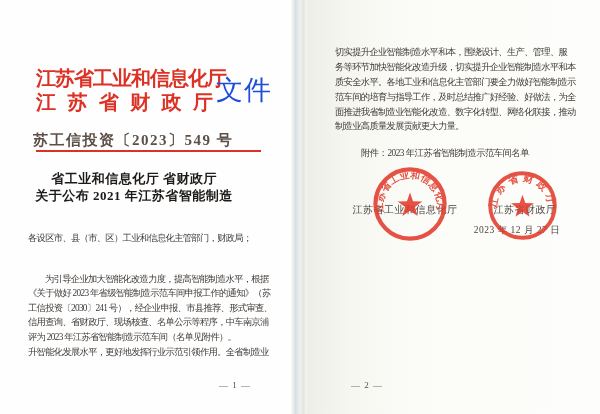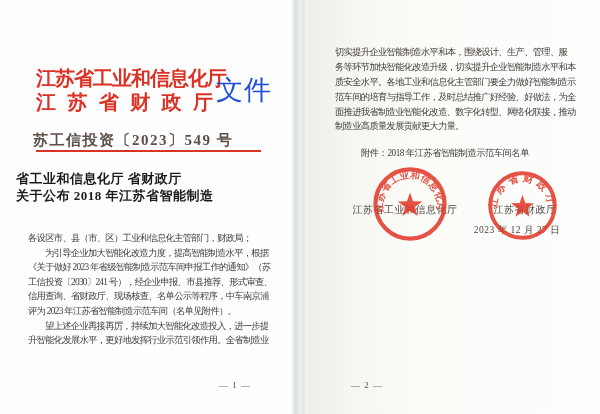--- a/index.html
+++ b/index.html
@@ -8,26 +8,26 @@
   
   .page-left{position:absolute;left:0;top:0;width:292px;height:414px;background:#fefefe;}
   .letterhead{position:absolute;left:36px;top:66px;display:flex;align-items:center;}
   .lh-lines{width:176px;}
   .lh-line{display:block;width:100%;font-weight:bold;color:#dc3226;font-size:20px;
            line-height:24px;text-align:justify;text-align-last:justify;white-space:nowrap;letter-spacing:-1px;}
   .lh-suffix{font-weight:normal;color:#1d4ed8;font-size:27px;margin-left:4px;letter-spacing:1px;}
   .doc-number{position:absolute;left:0;right:26px;top:131px;text-align:center;
               font-size:15px;color:#5c4f47;letter-spacing:1.5px;font-weight:bold;}
   .red-rule{position:absolute;left:36px;right:31px;top:150px;height:2px;background:#d93326;}
-  .doc-title{position:absolute;left:0;right:40px;top:170px;
+  .doc-title{position:absolute;left:0;right:40px;top:170px;text-align:center;
              font-weight:bold;color:#1d1a18;font-size:13px;line-height:17px;letter-spacing:0.5px;margin-left:16px;}
   .body-block{position:absolute;left:28px;top:231px;width:240px;
               font-size:9.3px;color:#3e3935;letter-spacing:-0.7px;}
   .body-line{height:14.6px;line-height:14.6px;white-space:nowrap;}
-  .indent{padding-left:17px;}
+  .indent{padding-left:17px;margin-top:26px;}
   .pagenum-left{position:absolute;left:205px;top:380px;width:60px;text-align:center;
                 font-size:9px;color:#56524e;letter-spacing:1px;}
   
   .spine{position:absolute;left:291px;top:0;width:16px;height:414px;
          background:linear-gradient(90deg,#fbfbfa 0%,#d8dee1 28%,#eef0ee 55%,#e2e6e3 78%,#f6f6f2 100%);}
   
   .page-right{position:absolute;left:307px;top:0;width:293px;height:414px;
               background:linear-gradient(90deg,#edeee8 0px,#f7f7f2 45px,#fcfcf9 130px,#fdfdfb 100%);}
   .body-block2{position:absolute;left:28px;top:45px;width:250px;
                font-size:9.3px;color:#3e3935;letter-spacing:-0.7px;}
@@ -60,51 +60,50 @@
       </div>
       <span class="lh-suffix">文件</span>
     </div>
 
     <div class="doc-number">苏工信投资〔2023〕549 号</div>
 
     <div class="red-rule"></div>
 
     <div class="doc-title">
       <div>省工业和信息化厅  省财政厅</div>
-      <div>关于公布 2018 年江苏省智能制造</div>
+      <div>关于公布 2021 年江苏省智能制造</div>
     </div>
 
     <div class="body-block">
       <div class="body-line">各设区市、县（市、区）工业和信息化主管部门，财政局；</div>
       <div class="body-line indent">为引导企业加大智能化改造力度，提高智能制造水平，根据</div>
       <div class="body-line">《关于做好 2023 年省级智能制造示范车间申报工作的通知》（苏</div>
       <div class="body-line">工信投资〔2030〕241 号），经企业申报、市县推荐、形式审查、</div>
       <div class="body-line">信用查询、省财政厅、现场核查、名单公示等程序，中车南京浦</div>
       <div class="body-line">评为 2023 年江苏省智能制造示范车间（名单见附件）。</div>
-      <div class="body-line indent">望上述企业再接再厉，持续加大智能化改造投入，进一步提</div>
       <div class="body-line">升智能化发展水平，更好地发挥行业示范引领作用。全省制造业</div>
     </div>
 
     <div class="pagenum-left">— 1 —</div>
   </div>
 
   <div class="spine"></div>
 
   <div class="page-right">
 
     <div class="body-block2">
       <div class="body-line2">切实提升企业智能制造水平和本，围绕设计、生产、管理、服</div>
       <div class="body-line2">务等环节加快智能化改造升级，切实提升企业智能制造水平和本</div>
       <div class="body-line2">质安全水平。各地工业和信息化主管部门要全力做好智能制造示</div>
       <div class="body-line2">范车间的培育与指导工作，及时总结推广好经验、好做法，为全</div>
       <div class="body-line2">面推进我省制造业智能化改造、数字化转型、网络化联接，推动</div>
       <div class="body-line2">制造业高质量发展贡献更大力量。</div>
     </div>
 
-    <div class="attachment">附件：2018 年江苏省智能制造示范车间名单</div>
+    <div class="attachment">附件：2023 年江苏省智能制造示范车间名单</div>
 
     <div class="signature sig-left">江苏省工业和信息化厅</div>
     <div class="signature sig-right">江苏省财政厅</div>
     <div class="sig-date">2023 年 12 月 27 日</div>
 
     <svg class="seal seal-left" viewBox="0 0 100 100">
       <defs>
         <path id="arcL" d="M 18.8,70 A 36,36 0 1 1 81.2,70" fill="none"></path>
       </defs>
       <circle cx="50" cy="50" r="45.5" fill="none" stroke="#e23a2b" stroke-width="5.5"></circle>

